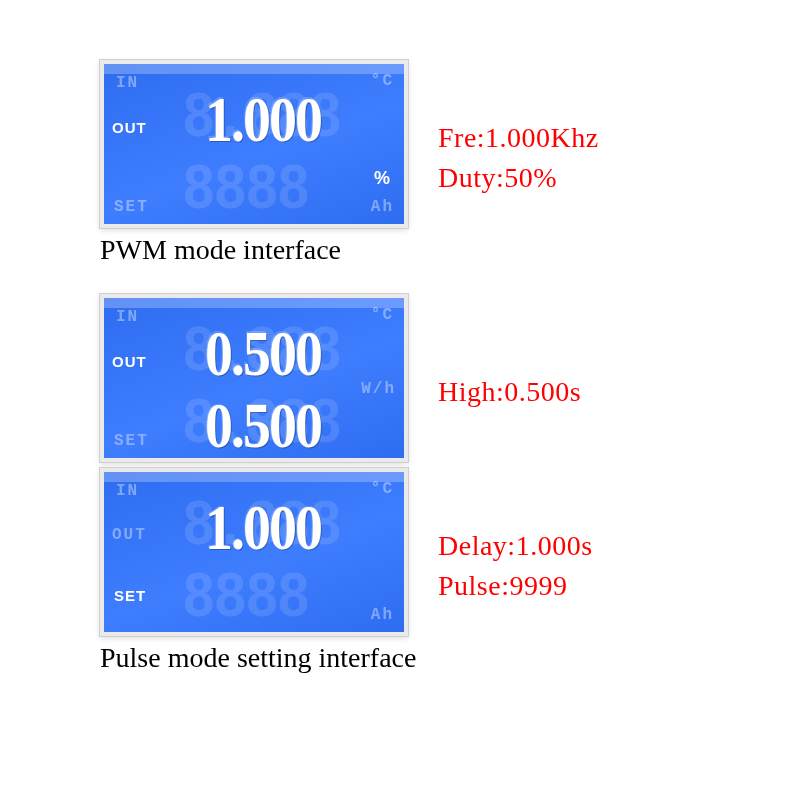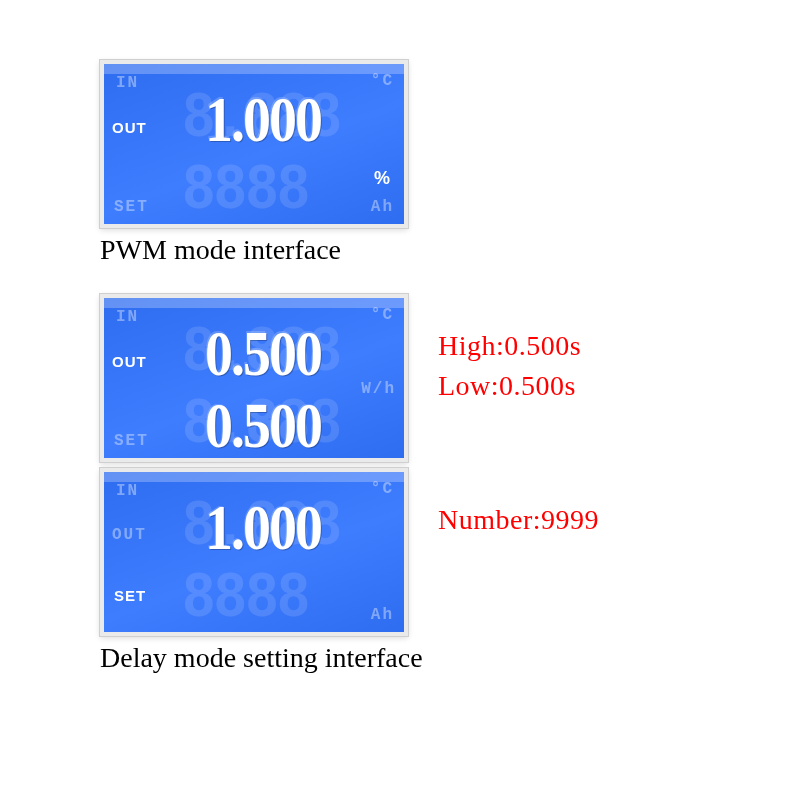--- a/index.html
+++ b/index.html
@@ -1,17 +1,17 @@
 <!DOCTYPE html>
 <html><head>
 <meta charset="utf-8">
 <style>
   html,body{margin:0;padding:0;background:#fff;width:800px;height:800px;font-family:Arial,Helvetica,sans-serif;}
   .stage{padding:60px 80px 40px 100px;}
-  .row{display:flex;align-items:flex-start;margin-bottom:6px;}
+  .row{display:flex;align-items:center;margin-bottom:6px;}
   .lcd{
     width:300px;height:160px;position:relative;
     background:linear-gradient(160deg,#2e6df0 0%,#3f7dff 55%,#2e6df0 100%);
     border:4px solid #eaeaea;outline:1px solid #cfcfcf;
     box-shadow:0 2px 6px rgba(0,0,0,0.15);
     overflow:hidden;
   }
   .lcd::before{content:"";position:absolute;left:0;right:0;top:0;height:10px;
     background:rgba(255,255,255,0.25);}
   .ghost{position:absolute;font-family:"Courier New",monospace;font-weight:700;color:rgba(255,255,255,0.38);
@@ -47,55 +47,59 @@
       <span class="ghost small" style="right:10px;top:8px;">°C</span>
       <span class="ghost small" style="right:10px;bottom:8px;">Ah</span>
       <div class="labelcol">
         <span style="top:55px;left:2px;">OUT</span>
       </div>
       <div class="bg888 line1"><span>8.888</span></div>
       <div class="bg888 line2"><span>8888</span></div>
       <div class="digits line1"><span>1.000</span></div>
       <span class="unit" style="right:14px;top:104px;">%</span>
     </div>
+    <div class="sidetext">
+      <p>Fre:1.000Khz</p>
+      <p>Duty:50%</p>
+    </div>
   </div>
   <div class="caption">PWM mode interface</div>
 
   <div class="row">
     <div class="lcd">
       <span class="ghost small" style="left:12px;top:10px;">IN</span>
       <span class="ghost small" style="left:10px;bottom:8px;">SET</span>
       <span class="ghost small" style="right:10px;top:8px;">°C</span>
       <span class="ghost small" style="right:8px;bottom:60px;">W/h</span>
       <div class="labelcol">
         <span style="top:55px;left:2px;">OUT</span>
       </div>
       <div class="bg888 line1"><span>8.888</span></div>
       <div class="bg888 line2"><span>8.888</span></div>
       <div class="digits line1"><span>0.500</span></div>
       <div class="digits line2"><span>0.500</span></div>
     </div>
     <div class="sidetext">
       <p>High:0.500s</p>
-      <p>Low:0.500s</p>
     </div>
   </div>
 
   <div class="row">
     <div class="lcd">
       <span class="ghost small" style="left:12px;top:10px;">IN</span>
       <span class="ghost small" style="left:8px;top:54px;">OUT</span>
       <span class="ghost small" style="right:10px;top:8px;">°C</span>
       <span class="ghost small" style="right:10px;bottom:8px;">Ah</span>
       <div class="labelcol">
         <span style="bottom:28px;left:4px;">SET</span>
       </div>
       <div class="bg888 line1"><span>8.888</span></div>
       <div class="bg888 line2"><span>8888</span></div>
       <div class="digits line1"><span>1.000</span></div>
     </div>
     <div class="sidetext">
-      <p>Number:9999</p>
+      <p>Delay:1.000s</p>
+      <p>Pulse:9999</p>
     </div>
   </div>
-  <div class="caption">Delay mode setting interface</div>
+  <div class="caption">Pulse mode setting interface</div>
 
 </div>
 
 </body></html>

